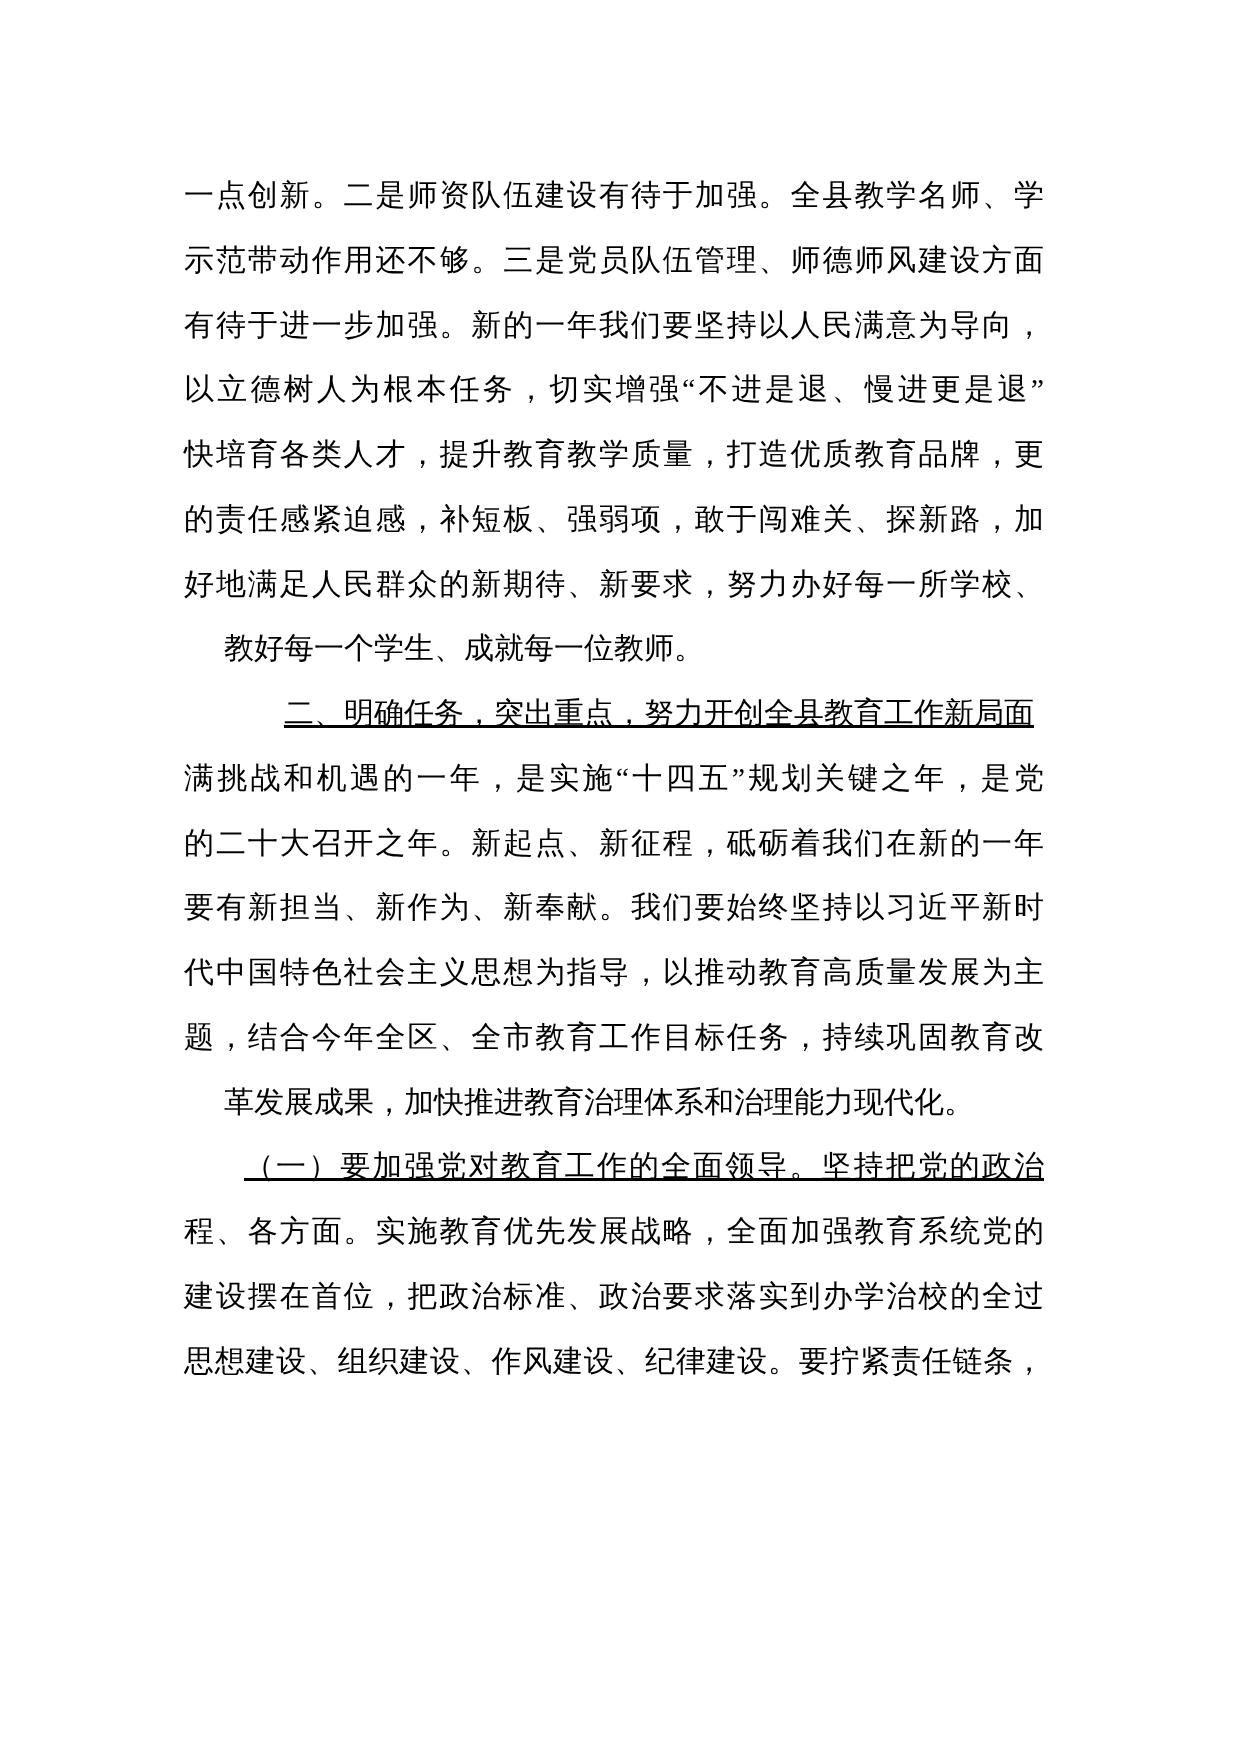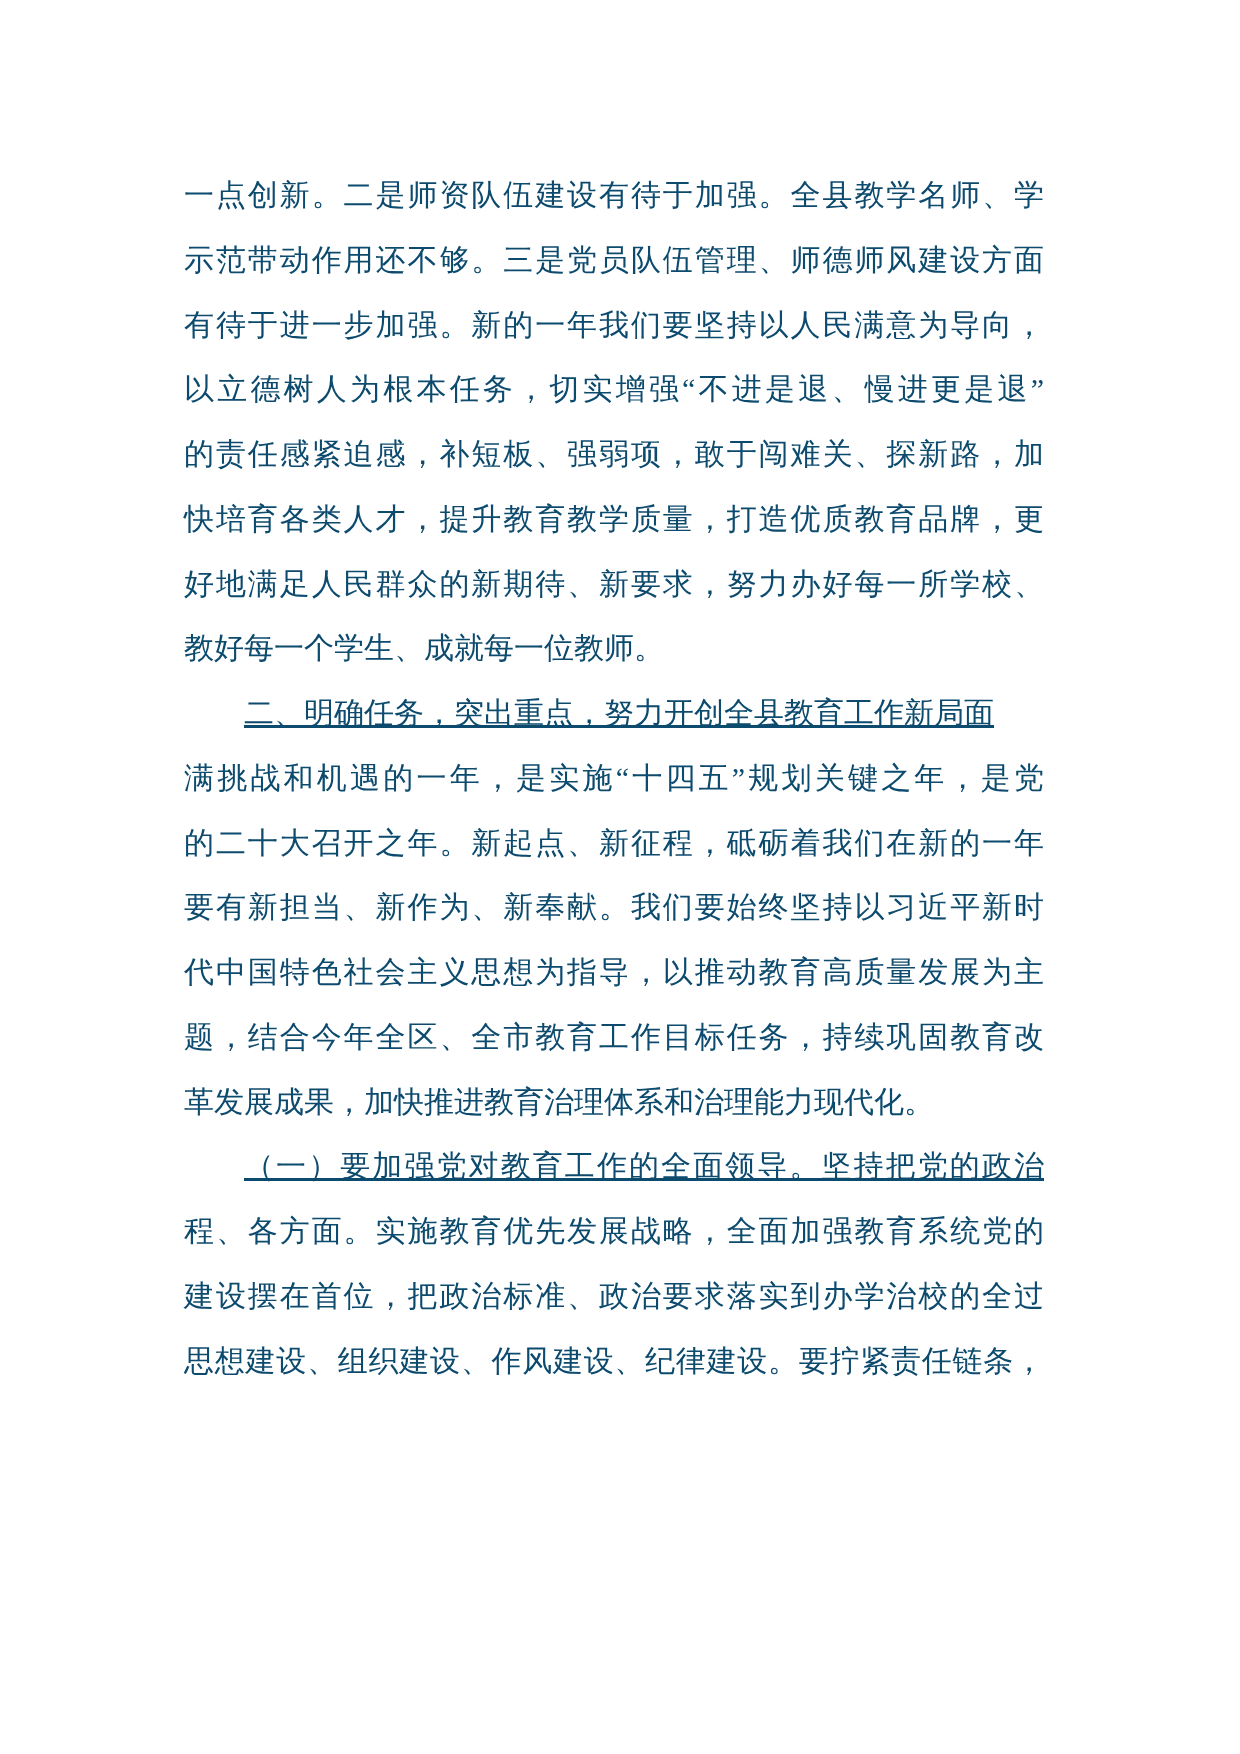--- a/index.html
+++ b/index.html
@@ -20,45 +20,46 @@
     width: 860px;
   }
   .paragraph {
     margin: 0;
     padding: 0;
   }
   .line {
     font-family: "Liberation Serif", serif;
     font-size: 30px;
     line-height: 64.76px;
-    color: #0c4a6e;
+    color: #000000;
     text-align: justify;
     text-align-last: justify;
     overflow: visible;
   }
   .line.indent {
     text-indent: 2em;
     text-decoration: underline;
   }
   .line.para-end {
     text-align-last: left;
+    margin-left: 40px;
   }
 </style>
 </head>
 <body>
 
 <div class="page">
   <div class="doc-body" style="color: rgb(0, 0, 0);">
       <div class="paragraph">
         <div class="line">一点创新。二是师资队伍建设有待于加强。全县教学名师、学</div>
         <div class="line">示范带动作用还不够。三是党员队伍管理、师德师风建设方面</div>
         <div class="line">有待于进一步加强。新的一年我们要坚持以人民满意为导向，</div>
         <div class="line">以立德树人为根本任务，切实增强“不进是退、慢进更是退”</div>
+        <div class="line">快培育各类人才，提升教育教学质量，打造优质教育品牌，更</div>
         <div class="line">的责任感紧迫感，补短板、强弱项，敢于闯难关、探新路，加</div>
-        <div class="line">快培育各类人才，提升教育教学质量，打造优质教育品牌，更</div>
         <div class="line">好地满足人民群众的新期待、新要求，努力办好每一所学校、</div>
         <div class="line para-end">教好每一个学生、成就每一位教师。</div>
       </div>
       <div class="paragraph">
         <div class="line indent para-end">二、明确任务，突出重点，努力开创全县教育工作新局面</div>
       </div>
       <div class="paragraph">
         <div class="line">满挑战和机遇的一年，是实施“十四五”规划关键之年，是党</div>
         <div class="line">的二十大召开之年。新起点、新征程，砥砺着我们在新的一年</div>
         <div class="line">要有新担当、新作为、新奉献。我们要始终坚持以习近平新时</div>

